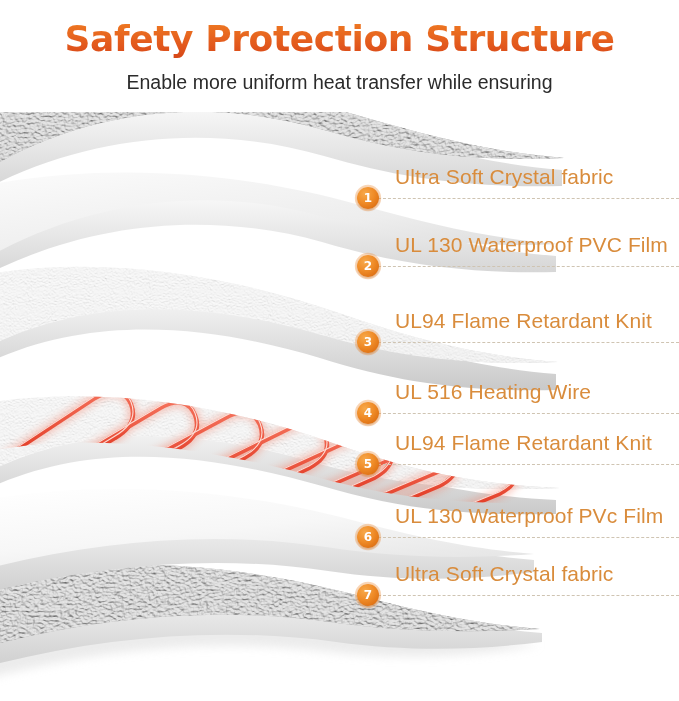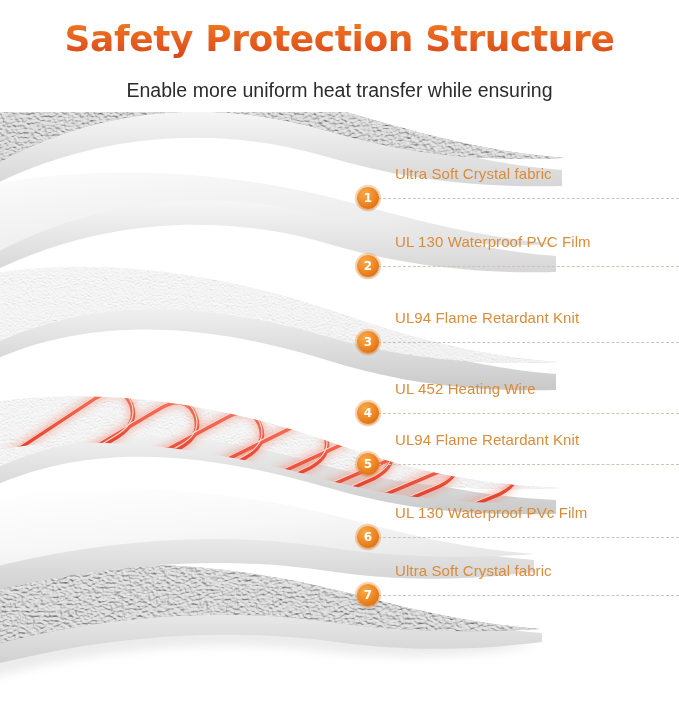--- a/index.html
+++ b/index.html
@@ -15,21 +15,21 @@
   #title{
     margin:0;padding-top:14px;
     font-size:36px;font-weight:bold;letter-spacing:-0.4px;
     font-family:"DejaVu Sans","Liberation Sans",sans-serif;
     background:linear-gradient(180deg,#f08b2a 0%,#ef7b22 32%,#e2571d 72%,#cf3f13 100%);
     -webkit-background-clip:text;background-clip:text;
     -webkit-text-fill-color:transparent;color:#e2571d;
     line-height:50px;white-space:nowrap;
   }
   #subtitle{
-    margin:8px;padding-top:6px;
+    margin:0;padding-top:6px;
     font-size:19.5px;color:#2b2b2b;line-height:25px;font-weight:400;
   }
 
   
   #stage{position:absolute;left:0;top:112px;width:679px;height:589px;overflow:hidden;}
   #layers-svg{position:absolute;left:0;top:0;width:679px;height:589px;}
 
   
   #callouts{position:absolute;left:0;top:0;width:679px;height:701px;}
   .callout{position:absolute;left:357px;height:0;width:322px;}
@@ -39,21 +39,21 @@
   }
   .badge{
     position:absolute;left:0;top:-11px;width:22px;height:22px;border-radius:50%;
     background:radial-gradient(circle at 36% 30%,#f7a94b 0%,#ef8b27 45%,#e07416 75%,#d2650f 100%);
     box-shadow:0 0 0 2.2px rgba(238,150,70,.38),0 1px 2px rgba(120,60,10,.35);
     color:#ffffff;font-size:12px;font-weight:bold;line-height:22px;text-align:center;
     font-family:"DejaVu Sans","Liberation Sans",sans-serif;
   }
   .callout-label{
     position:absolute;left:38px;top:-33px;
-    font-size:15px;color:#d98c3c;white-space:nowrap;letter-spacing:.1px;
+    font-size:21px;color:#d98c3c;white-space:nowrap;letter-spacing:.1px;
   }
 </style>
 </head>
 <body>
 
 <div id="header">
   <h1 id="title">Safety Protection Structure</h1>
   <p id="subtitle">
     <span>Enable more uniform heat transfer while ensuring</span><br>
   </p>
@@ -220,21 +220,21 @@
       <div class="callout-label">UL 130 Waterproof PVC Film</div>
     </div>
     <div class="callout" style="top: 342px;">
       <div class="dash"></div>
       <div class="badge">3</div>
       <div class="callout-label">UL94 Flame Retardant Knit</div>
     </div>
     <div class="callout" style="top: 413px;">
       <div class="dash"></div>
       <div class="badge">4</div>
-      <div class="callout-label">UL 452 Heating Wire</div>
+      <div class="callout-label">UL 516 Heating Wire</div>
     </div>
     <div class="callout" style="top: 464px;">
       <div class="dash"></div>
       <div class="badge">5</div>
       <div class="callout-label">UL94 Flame Retardant Knit</div>
     </div>
     <div class="callout" style="top: 537px;">
       <div class="dash"></div>
       <div class="badge">6</div>
       <div class="callout-label">UL 130 Waterproof PVc Film</div>

